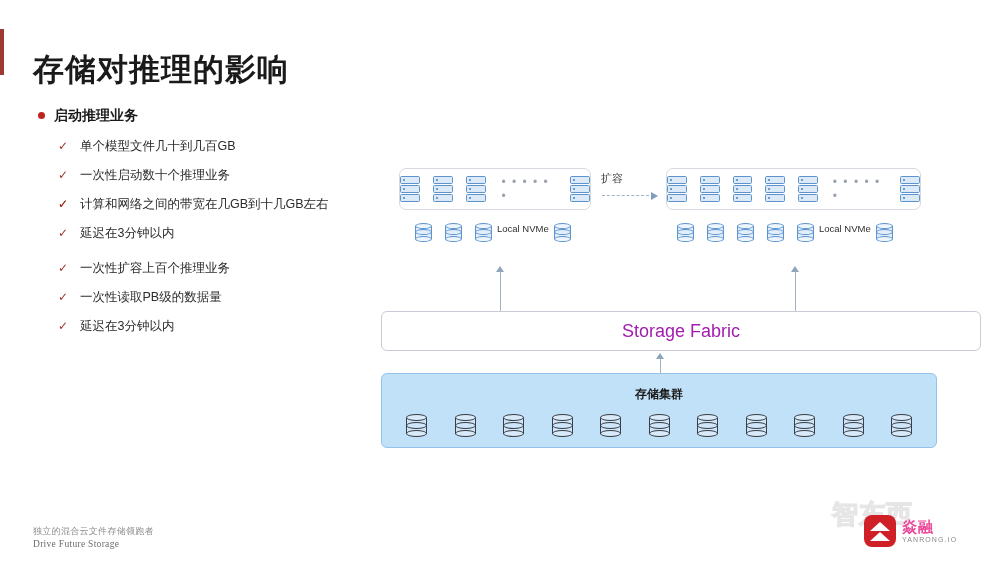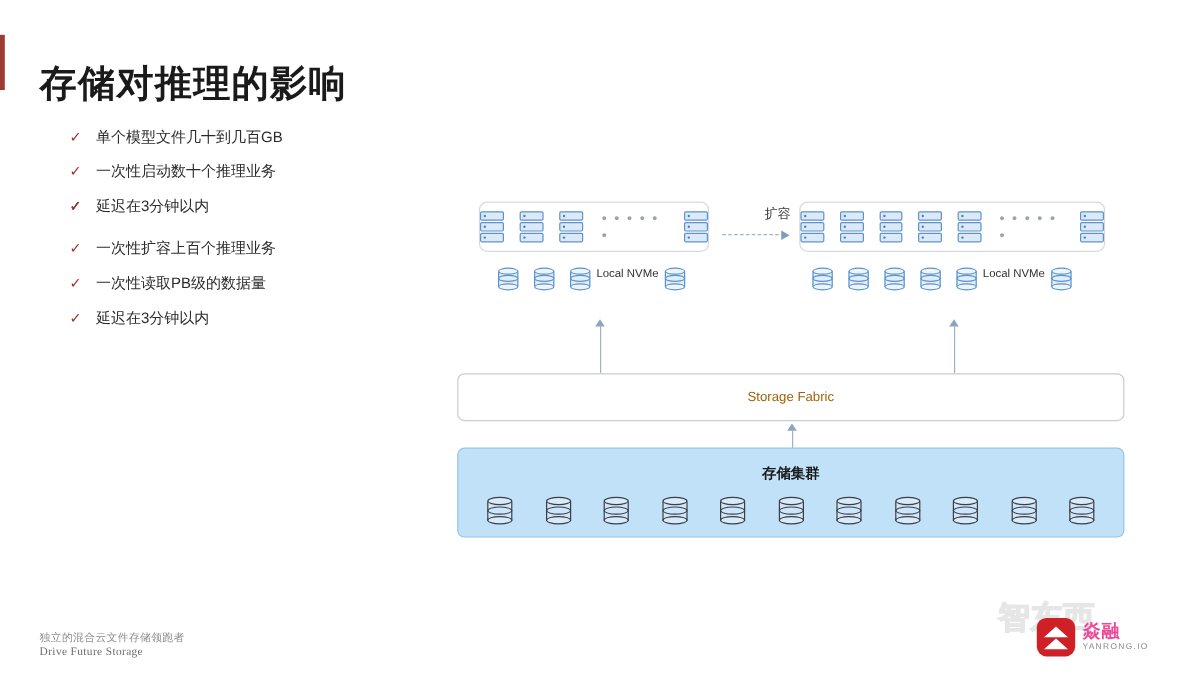--- a/index.html
+++ b/index.html
@@ -164,21 +164,21 @@
     letter-spacing: 1.5px;
     padding: 0 2px;
   }
 
   
   #expand-label {
     position: absolute;
     left: 220px;
     top: 58px;
     width: 58px;
-    text-align: right;
+    text-align: left;
     font-size: 11px;
     color: #3d3d3d;
   }
   #expand-arrow {
     position: absolute;
     left: 221px;
     top: 79px;
     width: 56px;
     height: 8px;
   }
@@ -276,31 +276,31 @@
   }
   #arrow-compute-left  { left: 115px; top: 153px; height: 45px; }
   #arrow-compute-right { left: 410px; top: 153px; height: 45px; }
   #arrow-storage       { left: 275px; top: 240px; height: 32px; }
 
   
   #storage-fabric {
     position: absolute;
     left: 0px;
     top: 198px;
-    width: 556px;
+    width: 600px;
     height: 40px;
     border: 1px solid #c8ccd4;
     border-radius: 6px;
     background: #ffffff;
     box-sizing: border-box;
     display: flex;
     align-items: center;
     justify-content: center;
-    font-size: 11px;
-    color: #a16207;
+    font-size: 18px;
+    color: #a21caf;
   }
 
   
   #storage-cluster {
     position: absolute;
     left: 0px;
     top: 260px;
     width: 556px;
     height: 75px;
     border: 1px solid #93c3ea;
@@ -427,33 +427,38 @@
 </style>
 </head>
 <body>
 
 <div id="slide-title-bar"></div>
 <h1 id="slide-title">存储对推理的影响</h1>
 
 <div id="bullet-column">
 
   <div class="group">
+    <div class="group-head">
+      <span class="dot"></span>
+      <span>启动推理业务</span>
+    </div>
     <div class="sub-item">
       <span class="check">✓</span>
       <span>单个模型文件几十到几百GB</span>
     </div>
     <div class="sub-item">
       <span class="check">✓</span>
       <span>一次性启动数十个推理业务</span>
     </div>
     <div class="sub-item">
       <span class="check">✓</span>
     </div>
     <div class="sub-item">
       <span class="check">✓</span>
+      <span>计算和网络之间的带宽在几GB到十几GB左右</span>
     </div>
     <div class="sub-item">
       <span class="check">✓</span>
       <span>延迟在3分钟以内</span>
     </div>
   </div>
 
   <div class="group">
     <div class="sub-item">
       <span class="check">✓</span>

